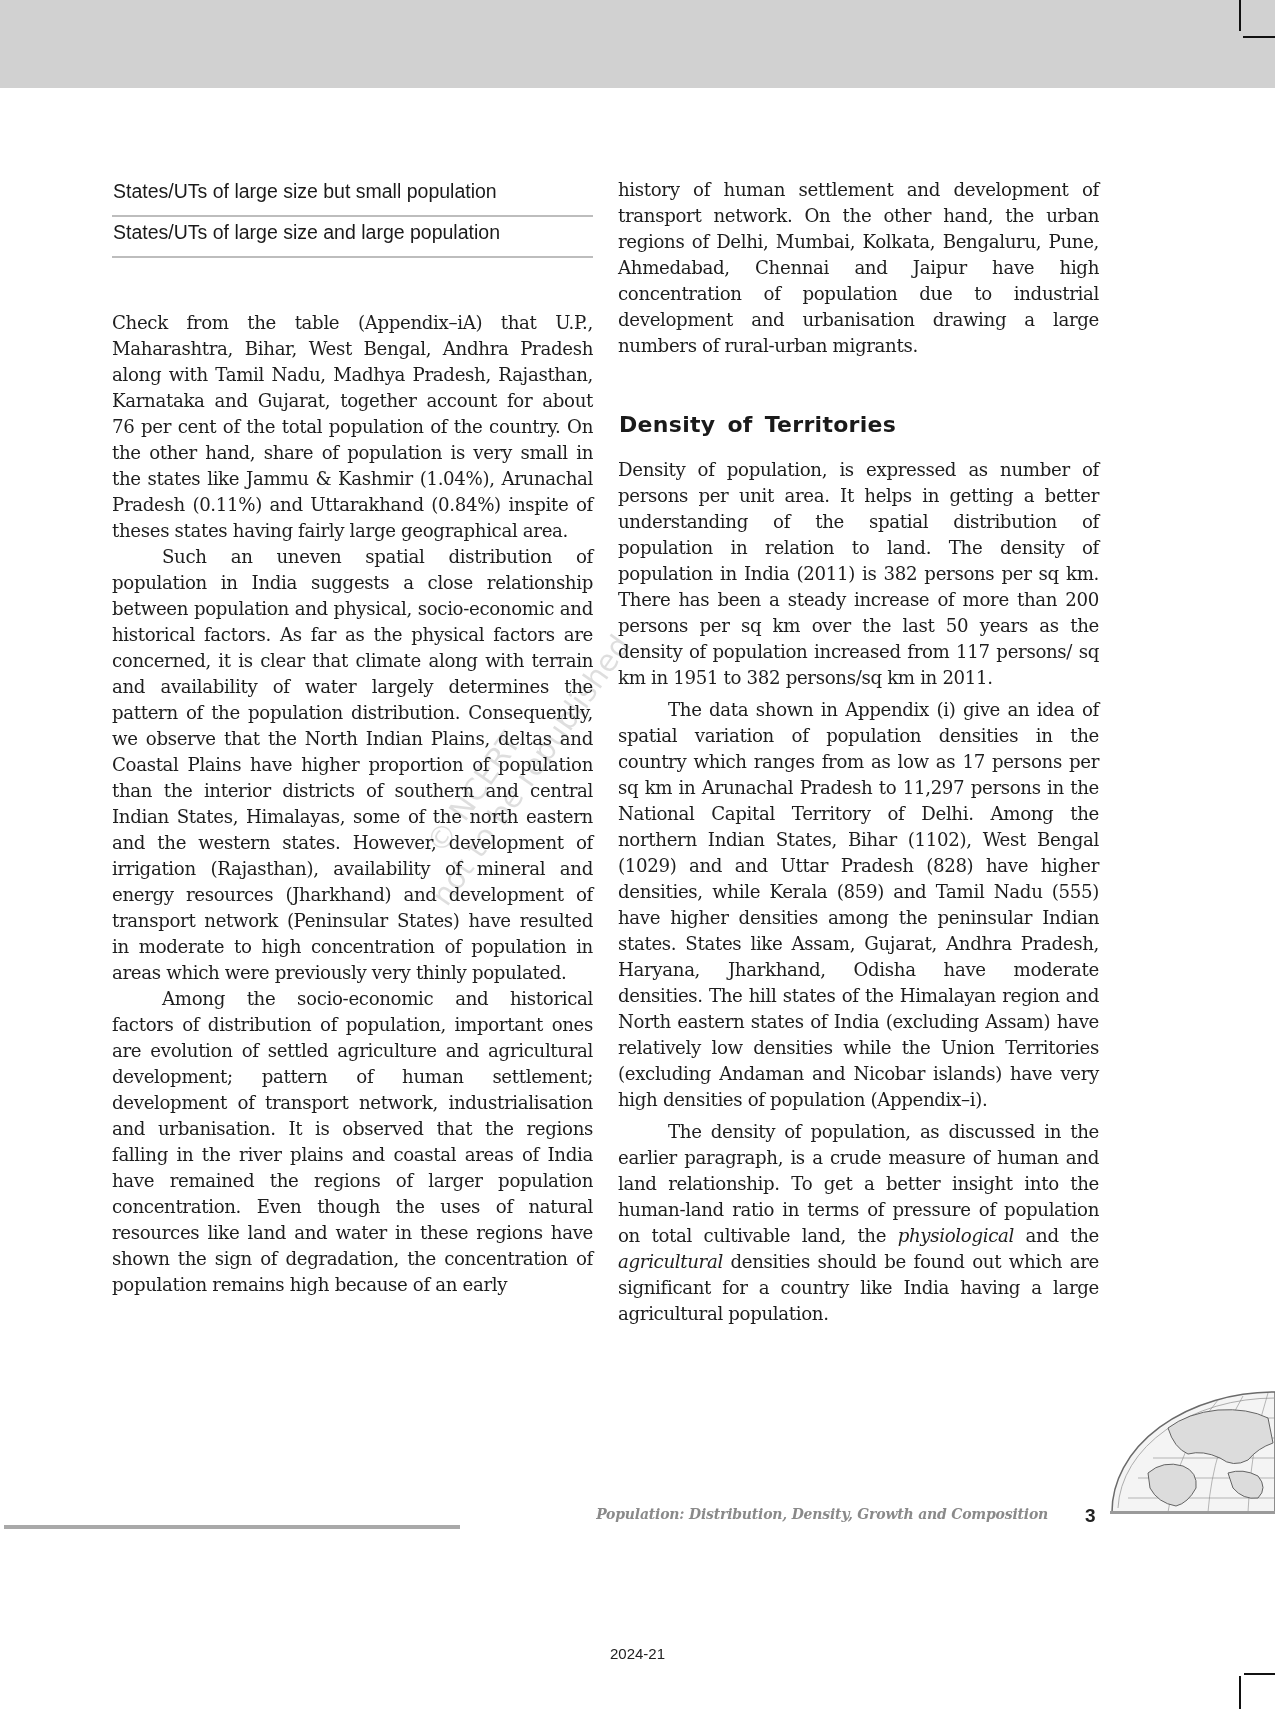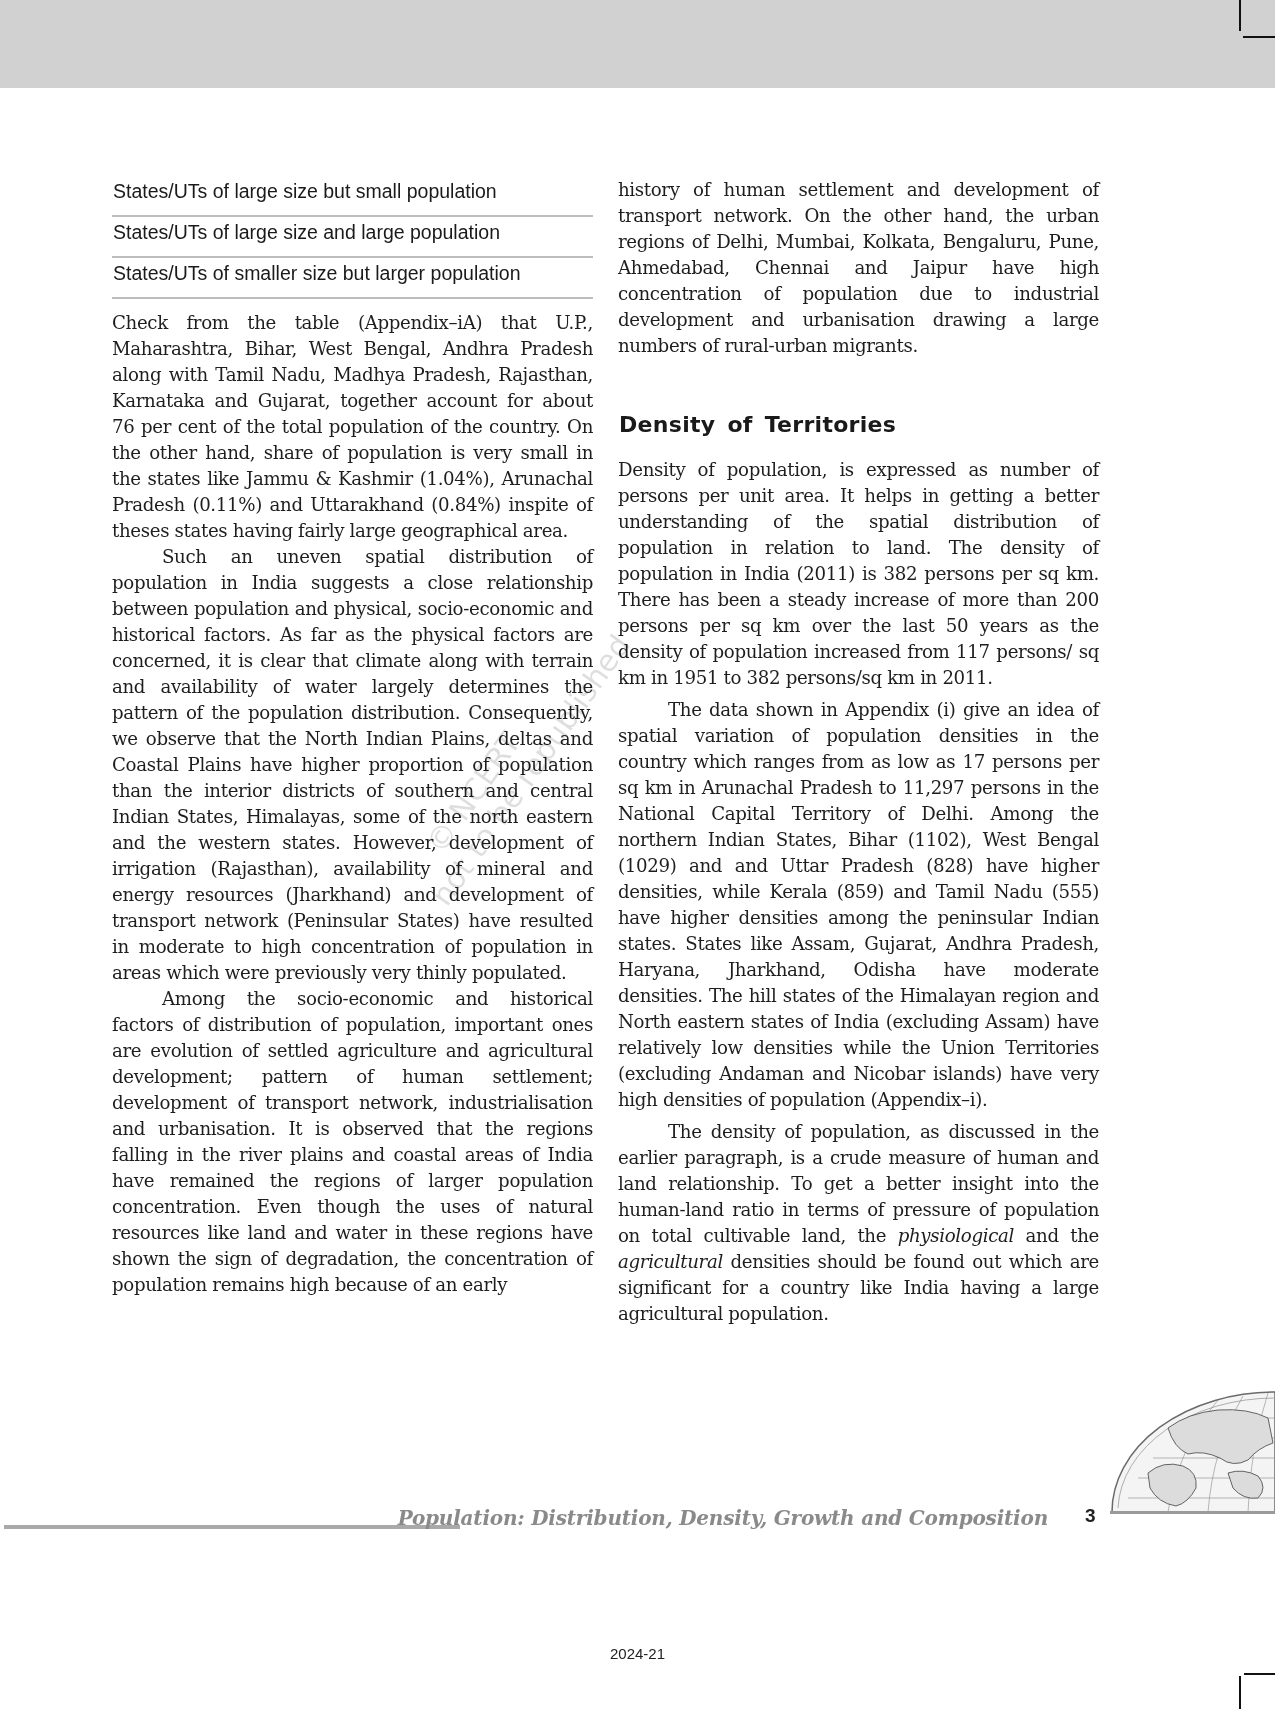--- a/index.html
+++ b/index.html
@@ -29,21 +29,21 @@
     font-family: "DejaVu Sans", sans-serif; font-weight: bold; font-size: 22px;
     color: #1a1a1a; letter-spacing: 0.3px; word-spacing: 4px;
   }
   .right-body-2 { position: absolute; left: 618px; top: 457px; width: 481px; }
   .right-body-2 .para + .para { margin-top: 6px; }
   .left-body .para + .para { margin-top: 0; }
   .footer-bar { position: absolute; left: 4px; top: 1525px; width: 456px; height: 4px; background: #a9a9a9; }
   .footer-title {
     position: absolute; right: 227px; top: 1506px;
     font-family: "DejaVu Serif", serif; font-style: italic; font-weight: bold;
-    font-size: 20px; color: #8a8a8a; letter-spacing: -0.2px; white-space: nowrap;
+    font-size: 14px; color: #8a8a8a; letter-spacing: -0.2px; white-space: nowrap;
   }
   .page-num {
     position: absolute; left: 1085px; top: 1505px;
     font-family: "Liberation Sans", sans-serif; font-weight: bold; font-size: 19px; color: #222;
   }
   .globe { position: absolute; left: 1108px; top: 1388px; width: 167px; height: 128px; }
   .globe-base { position: absolute; left: 1110px; top: 1511px; width: 165px; height: 3px; background: #9a9a9a; }
   .year {
     position: absolute; left: 0; width: 1275px; top: 1645px; text-align: center;
     font-family: "Liberation Sans", sans-serif; font-size: 15px; color: #222;
@@ -61,21 +61,20 @@
 
 <div class="top-band"></div>
 <div class="crop" style="left:1239px;top:0;width:2px;height:31px;"></div>
 <div class="crop" style="left:1243px;top:36px;width:32px;height:2px;"></div>
 <div class="crop" style="left:1244px;top:1673px;width:31px;height:2px;"></div>
 <div class="crop" style="left:1239px;top:1676px;width:2px;height:33px;"></div>
 
 <div class="class-table">
   <div class="class-row">States/UTs of large size but small population</div>
   <div class="class-row">States/UTs of large size and large population</div>
-  <div class="class-row">States/UTs of smaller size but larger population</div>
 </div>
 
 <div class="left-body">
   <p class="para">Check from the table (Appendix–iA) that U.P., Maharashtra, Bihar, West Bengal, Andhra Pradesh along with Tamil Nadu, Madhya Pradesh, Rajasthan, Karnataka and Gujarat, together account for about 76 per cent of the total population of the country. On the other hand, share of population is very small in the states like Jammu &amp; Kashmir (1.04%), Arunachal Pradesh (0.11%) and Uttarakhand (0.84%) inspite of theses  states having fairly large geographical area.</p>
   <p class="para indent">Such an uneven spatial distribution of population in India suggests a close relationship between population and physical, socio-economic and historical factors. As far as the physical factors are concerned, it is clear that climate along with terrain and availability of water largely determines the pattern of the population distribution. Consequently, we observe that the North Indian Plains, deltas and Coastal Plains have higher proportion of population than the interior districts of southern and central Indian States, Himalayas, some of the north eastern and the western states. However, development of irrigation (Rajasthan), availability of mineral and energy resources (Jharkhand) and development of transport network (Peninsular States) have resulted in moderate to high concentration of population in areas which were previously very thinly populated.</p>
   <p class="para indent">Among the socio-economic and historical factors of distribution of population, important ones are evolution of settled agriculture and agricultural development; pattern of human settlement; development of transport network, industrialisation and urbanisation. It is observed that the regions falling in the river plains and coastal areas of India have remained the regions of larger  population concentration. Even though the uses of natural resources like land and water in these regions have shown the sign of degradation, the concentration of population remains high because of an early</p>
 </div>
 
 <div class="right-body-1">
   <p class="para">history of human settlement and development of transport network. On the other hand, the urban regions of Delhi, Mumbai, Kolkata, Bengaluru, Pune, Ahmedabad, Chennai and Jaipur have high concentration of population due to industrial development and urbanisation drawing a large numbers of rural-urban migrants.</p>

